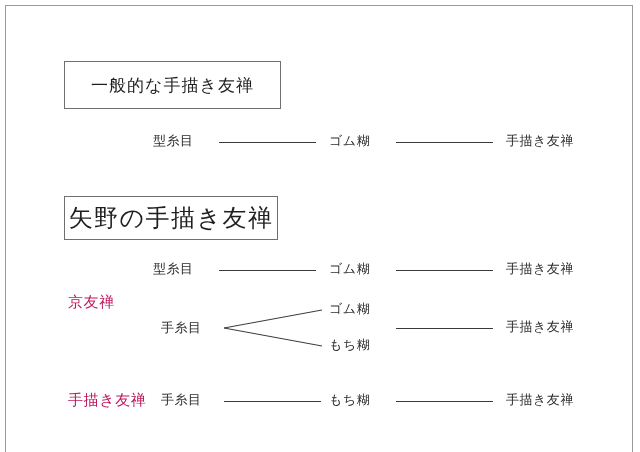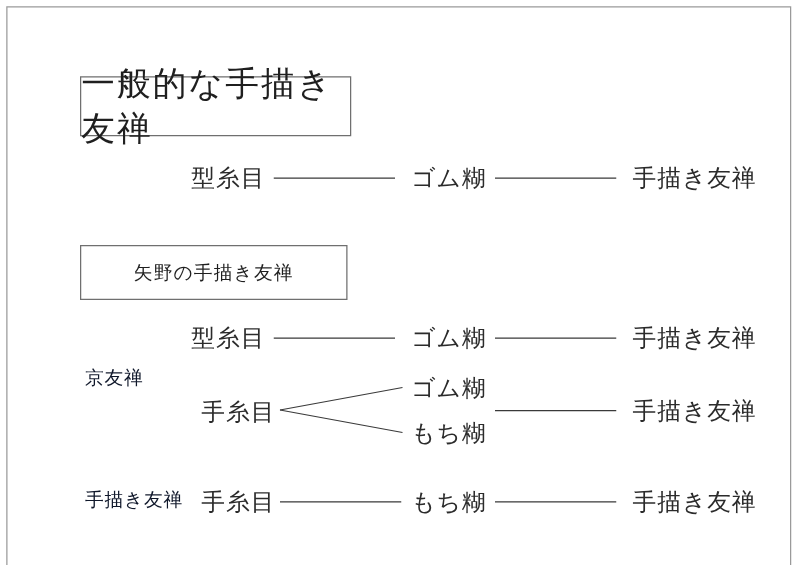--- a/index.html
+++ b/index.html
@@ -36,43 +36,43 @@
     background: #ffffff;
     display: flex;
     align-items: center;
     justify-content: center;
     letter-spacing: 0.06em;
     color: #1f1f1f;
   }
   #section-box-general {
     left: 58px;  top: 55px;
     width: 217px; height: 48px;
-    font-size: 27px;
+    font-size: 17px;
   }
   #section-box-yano {
     left: 58px;  top: 190px;
     width: 214px; height: 44px;
-    font-size: 15px;
+    font-size: 24px;
   }
 
   
   .node {
     position: absolute;
-    font-size: 19px;
+    font-size: 13px;
     letter-spacing: 0.04em;
     white-space: nowrap;
     color: #2b2b2b;
     line-height: 1;
   }
   .row-label {
     position: absolute;
     font-size: 15px;
     letter-spacing: 0.04em;
     white-space: nowrap;
-    color: #0f172a;
+    color: #be185d;
     line-height: 1;
   }
 
   
   .connector {
     position: absolute;
     height: 0;
     border-top: 1px solid #3a3a3a;
   }
 

